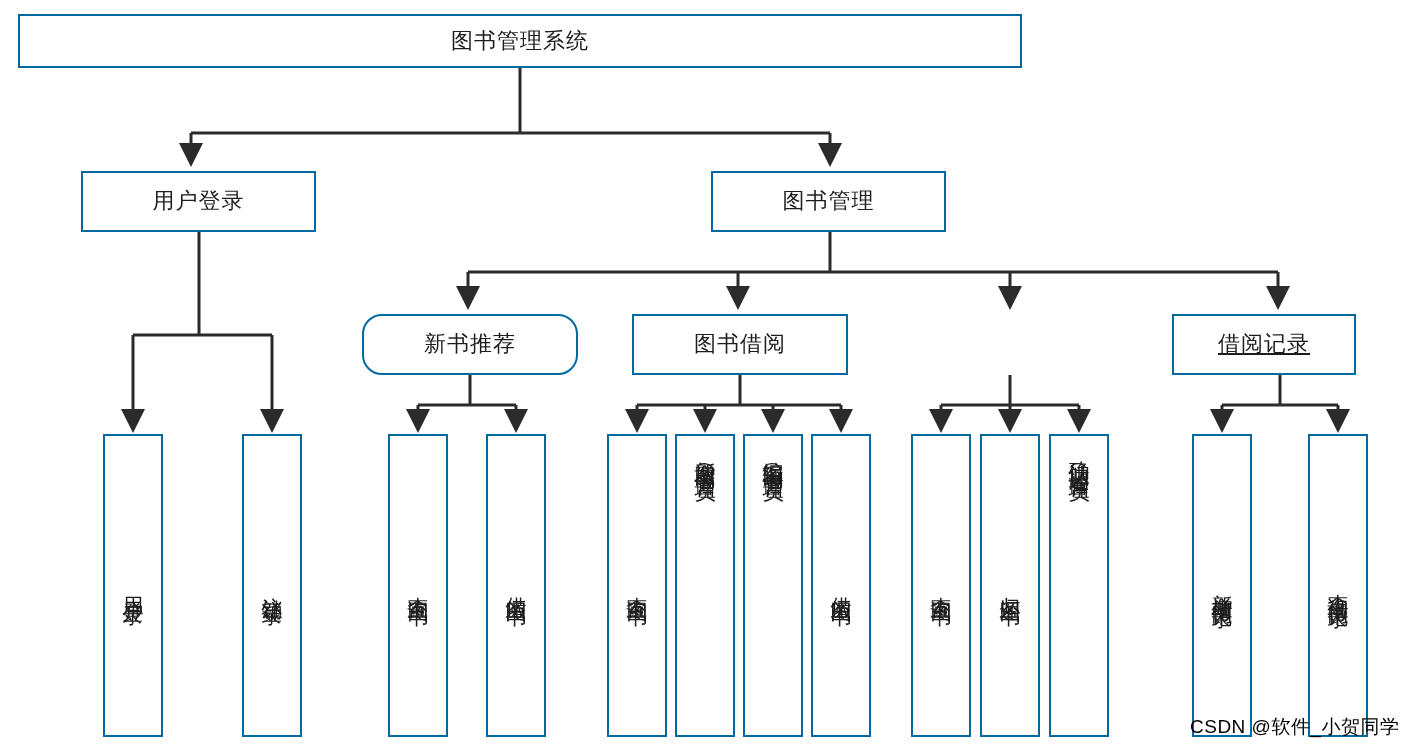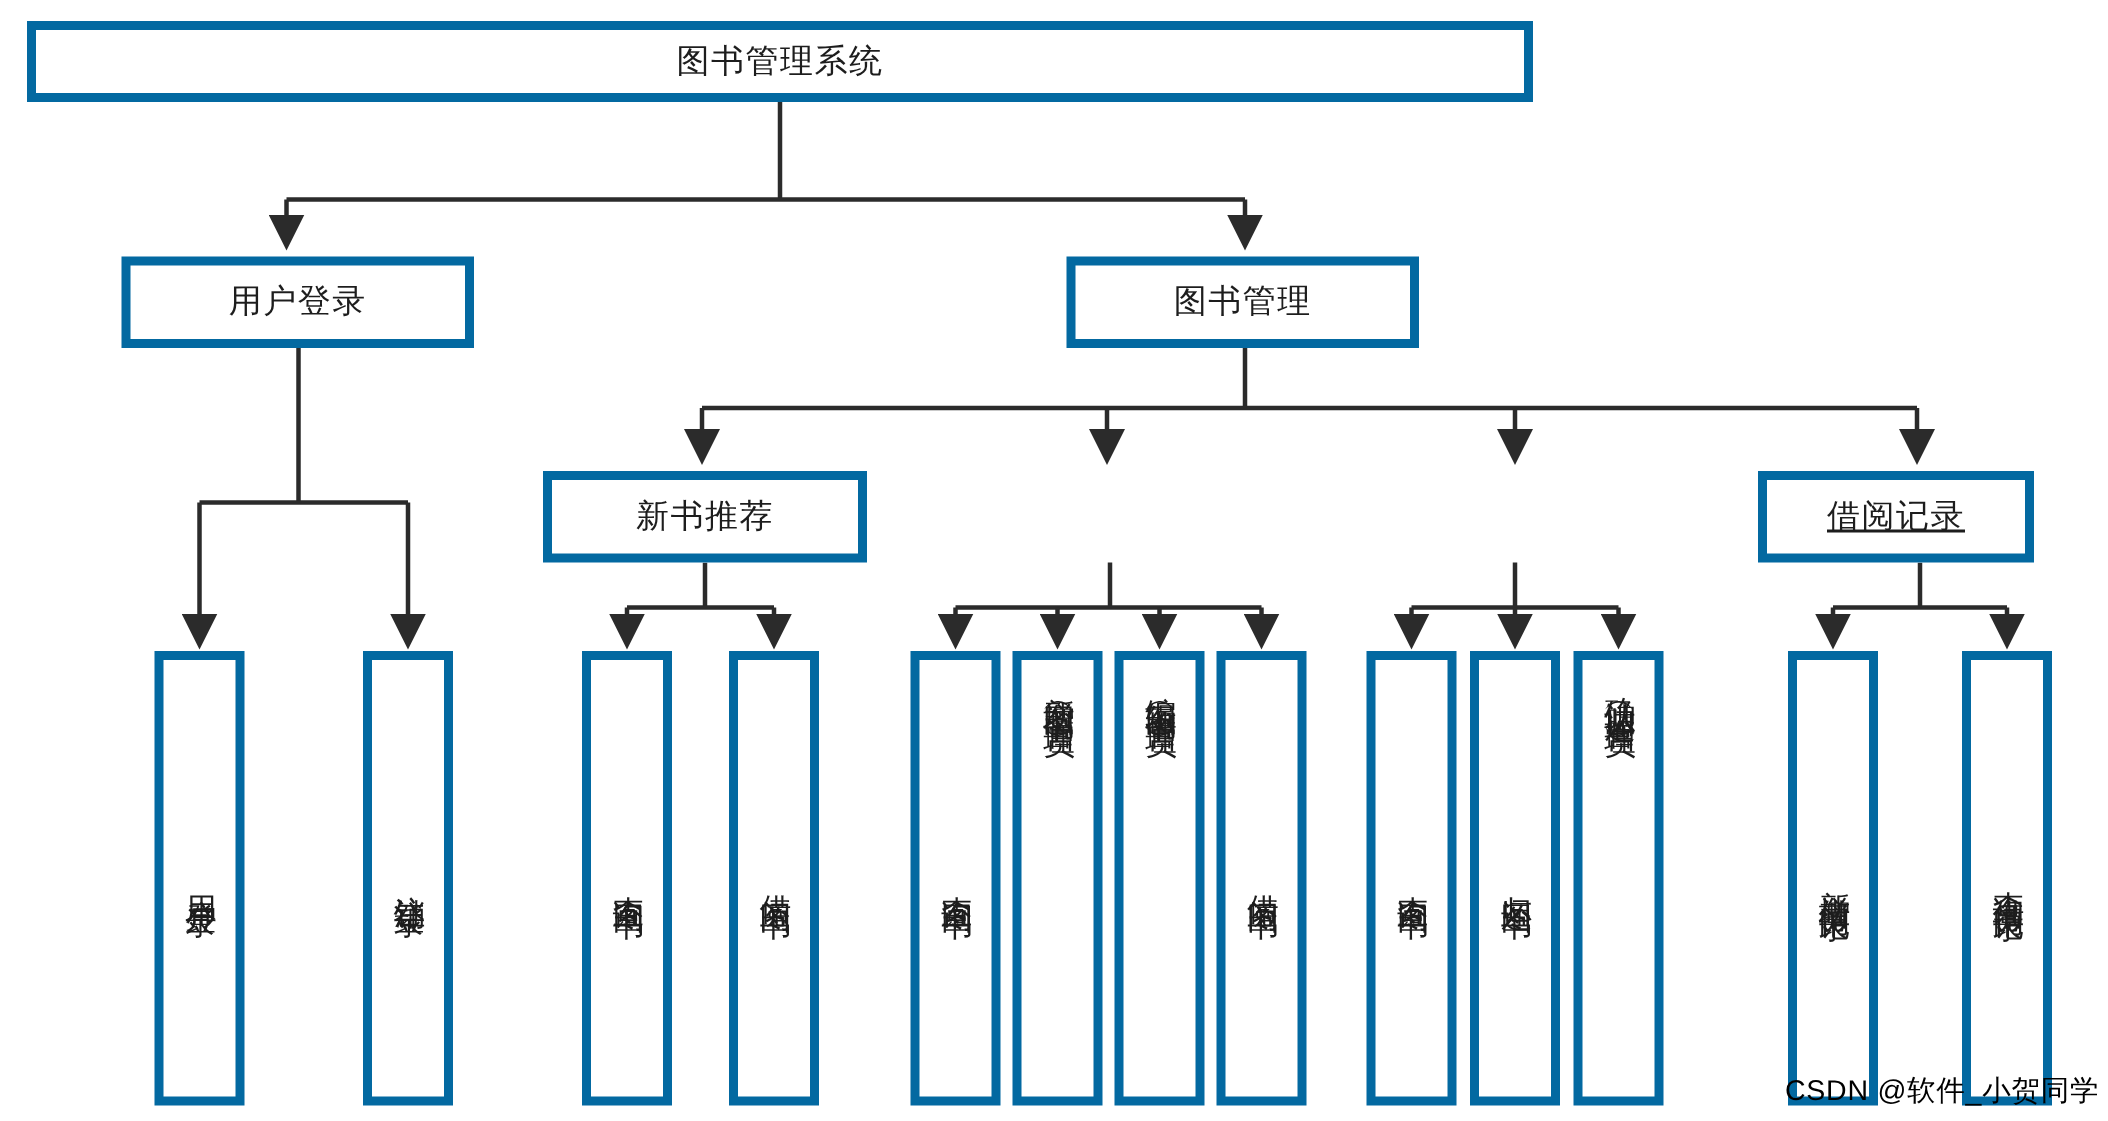--- a/index.html
+++ b/index.html
@@ -17,21 +17,21 @@
   #edges{
     position:absolute;
     left:0;top:0;
     width:1405px;height:747px;
     pointer-events:none;
   }
   .node{
     position:absolute;
     box-sizing:border-box;
     background:#ffffff;
-    border:6px solid #0369a1;
+    border:2px solid #0369a1;
     display:flex;
     align-items:center;
     justify-content:center;
     color:#1d1d1d;
   }
   .node.horiz{
     font-size:22px;
     line-height:1.2;
     letter-spacing:1px;
   }
@@ -126,22 +126,25 @@
     <span>图书管理系统</span>
   </div>
 
   <div class="node horiz" style="left:81px;top:171px;width:235px;height:61px;">
     <span>用户登录</span>
   </div>
   <div class="node horiz" style="left:711px;top:171px;width:235px;height:61px;font-family:Liberation Serif, serif;">
     <span>图书管理</span>
   </div>
 
-  <div class="node horiz" style="left:362px;top:314px;width:216px;height:61px;">
+  <div class="node horiz" style="left:362px;top:314px;width:216px;height:61px;border-radius:20px;">
     <span>新书推荐</span>
+  </div>
+  <div class="node horiz" style="left:632px;top:314px;width:216px;height:61px;">
+    <span>图书借阅</span>
   </div>
   <div class="node horiz" style="left:1172px;top:314px;width:184px;height:61px;text-decoration:underline;">
     <span>借阅记录</span>
   </div>
 
   <div class="node vert center" style="left:103px;top:434px;width:60px;height:303px;">
     <span class="vlabel">用户登录</span>
   </div>
   <div class="node vert center" style="left:242px;top:434px;width:60px;height:303px;">
     <span class="vlabel">注销登录</span>

